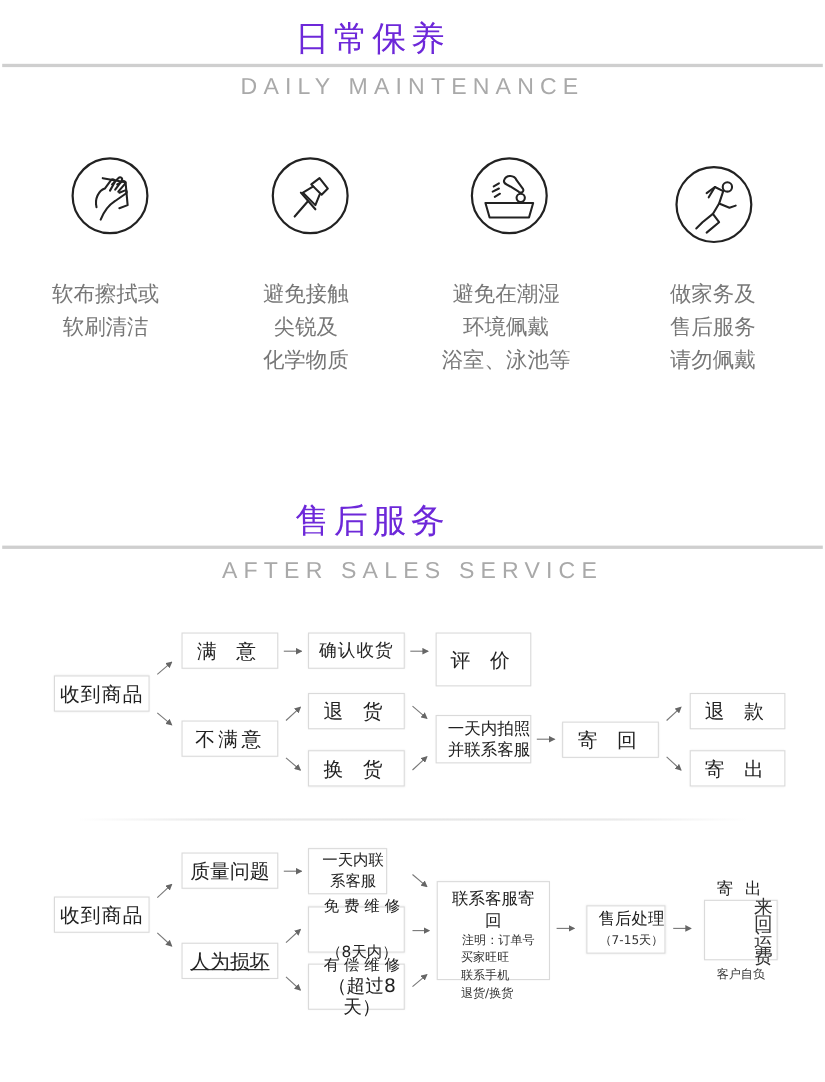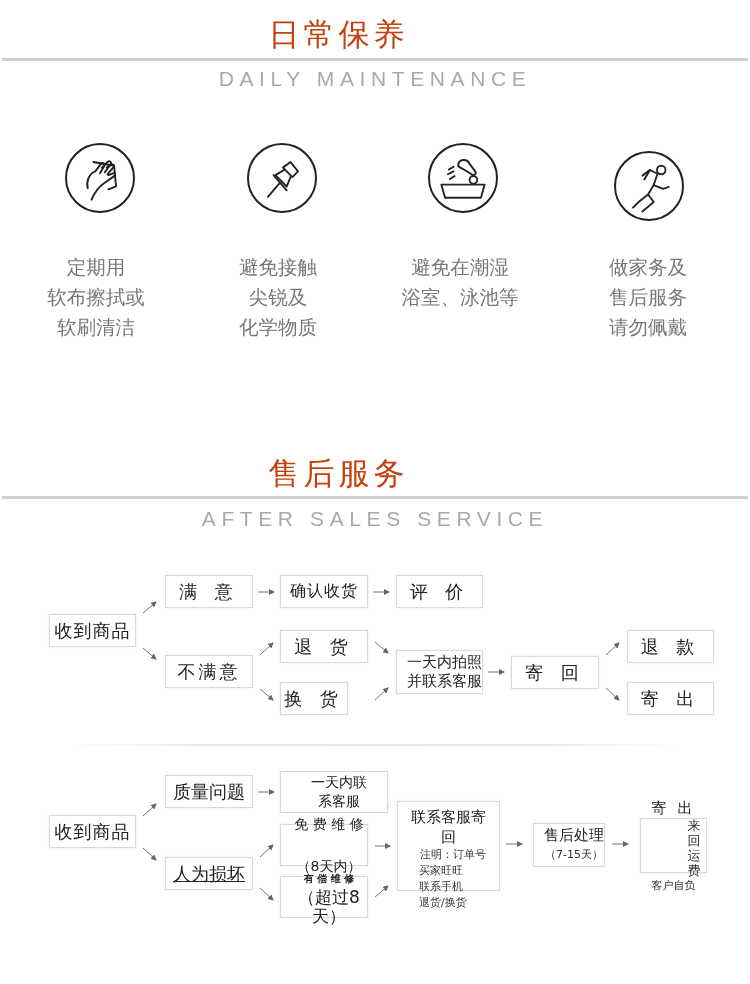--- a/index.html
+++ b/index.html
@@ -1,19 +1,19 @@
 <!DOCTYPE html>
 <html><head>
 <meta charset="utf-8">
 <style>
   html, body { margin:0; padding:0; background:#ffffff; }
   body { width:750px; height:984px; position:relative; overflow:hidden;
          font-family:"DejaVu Sans","Liberation Sans",sans-serif; color:#333; }
   .sec-title { position:absolute; left:0; width:677px; text-align:center;
-               font-size:31px; color:#c2410c; letter-spacing:4px; }
+               font-size:31px; color:#6d28d9; letter-spacing:4px; }
   .rule { position:absolute; left:2px; width:746px; height:3px; background:#cfcfcf; }
   .sec-sub { position:absolute; left:0; width:750px; text-align:center;
              font-family:"Liberation Sans",sans-serif; font-size:21px; color:#a9a9a9;
              letter-spacing:5.6px; }
   .icon-circle { position:absolute; width:70px; height:70px; border:2.5px solid #222;
                  border-radius:50%; box-sizing:border-box; }
   .icon-circle svg { position:absolute; left:0; top:0; width:100%; height:100%; }
   .care-text { position:absolute; width:180px; text-align:center; font-size:19.5px;
                line-height:30px; color:#777; }
   .box { position:absolute; box-sizing:border-box; border:1px solid #dadada;
@@ -62,31 +62,31 @@
   <svg viewBox="0 0 70 70" fill="none" stroke="#222" stroke-width="2" stroke-linejoin="round" stroke-linecap="round">
     <circle cx="48" cy="18" r="4.5"></circle>
     <path d="M28 24 L36 18 L44 22 L40 34 L50 38 L56 36"></path>
     <path d="M36 18 L30 28"></path>
     <path d="M40 34 L34 44 L40 52 L28 62"></path>
     <path d="M34 44 L24 52 L18 58"></path>
   </svg>
 </div>
 
 <div class="care-text" style="left:6px; top:253px;">
-  <div>定期用</div>
   <div>软布擦拭或</div>
   <div>软刷清洁</div>
 </div>
 <div class="care-text" style="left:188px; top:253px;">
   <div>避免接触</div>
   <div>尖锐及</div>
   <div>化学物质</div>
 </div>
 <div class="care-text" style="left:370px; top:253px;">
   <div>避免在潮湿</div>
+  <div>环境佩戴</div>
   <div>浴室、泳池等</div>
 </div>
 <div class="care-text" style="left:558px; top:253px;">
   <div>做家务及</div>
   <div>售后服务</div>
   <div>请勿佩戴</div>
 </div>
 
 <div class="sec-title" style="top:453px;">售后服务</div>
 <div class="rule" style="top:496px;"></div>
@@ -94,30 +94,30 @@
 
 <div class="box lg" style="left:49px; top:614px; width:87px; height:33px;">
   <span>收到商品</span>
 </div>
 <div class="box lg" style="left:165px; top:575px; width:88px; height:33px;">
   <span style="letter-spacing:6px;">满 意</span>
 </div>
 <div class="box lg" style="left:280px; top:575px; width:88px; height:33px;">
   <span style="font-size:16px;">确认收货</span>
 </div>
-<div class="box lg" style="left:396px; top:575px; width:87px; height:33px;text-align:center;">
+<div class="box lg" style="left:396px; top:575px; width:87px; height:49px;text-align:center;">
   <span style="letter-spacing:6px;">评 价</span>
 </div>
 <div class="box lg" style="left:165px; top:655px; width:88px; height:33px;">
   <span style="letter-spacing:3px;">不满意</span>
 </div>
 <div class="box lg" style="left:280px; top:630px; width:88px; height:33px;">
   <span style="letter-spacing:6px;">退 货</span>
 </div>
-<div class="box lg" style="left:280px; top:682px; width:68px; height:33px;">
+<div class="box lg" style="left:280px; top:682px; width:88px; height:33px;">
   <span style="letter-spacing:6px;">换 货</span>
 </div>
 <div class="box md" style="left:396px; top:650px; width:87px; height:44px;">
   <span>一天内拍照</span>
   <span>并联系客服</span>
 </div>
 <div class="box lg" style="left:511px; top:656px; width:88px; height:33px;">
   <span style="letter-spacing:6px;">寄 回</span>
 </div>
 <div class="box lg" style="left:627px; top:630px; width:87px; height:33px;">
@@ -162,43 +162,43 @@
 </svg>
 
 <div class="divider"></div>
 
 <div class="box lg" style="left:49px; top:815px; width:87px; height:33px;">
   <span>收到商品</span>
 </div>
 <div class="box lg" style="left:165px; top:775px; width:88px; height:33px;">
   <span style="letter-spacing:0;">质量问题</span>
 </div>
-<div class="box md" style="left:280px; top:771px; width:108px; height:42px;">
+<div class="box md" style="left:280px; top:771px; width:72px; height:42px;">
   <span style="font-size:14px;">一天内联</span>
   <span style="font-size:14px;">系客服</span>
 </div>
 <div class="box lg" style="left:165px; top:857px; width:88px; height:33px;text-decoration:underline;">
   <span style="letter-spacing:0;">人为损坏</span>
 </div>
 <div class="box md" style="left:280px; top:824px; width:88px; height:42px;gap:23px;">
   <span style="font-size:14px;">免 费 维 修</span>
   <span style="font-size:14px;">（8天内）</span>
 </div>
 <div class="box md" style="left:280px; top:876px; width:88px; height:42px;">
-  <span style="font-size:10px;font-weight:bold;">有 偿 维 修</span>
+  <span style="font-size:14px;">有 偿 维 修</span>
   <span style="font-size:17px;">（超过8天）</span>
 </div>
 <div class="box" style="left:397px; top:801px; width:103px; height:90px; align-items:flex-start; justify-content:flex-start; padding:5px 6px;">
   <span style="font-size:15px; line-height:20px; color:#222;">联系客服寄回</span>
   <span style="font-size:11px; line-height:16px; color:#333;margin-left:16px;">注明：订单号</span>
   <span style="font-size:11px; line-height:16px; color:#333; padding-left:15px;">买家旺旺</span>
   <span style="font-size:11px; line-height:16px; color:#333; padding-left:15px;">联系手机</span>
   <span style="font-size:11px; line-height:16px; color:#333; padding-left:15px;">退货/换货</span>
 </div>
 <div class="box md" style="left:533px; top:823px; width:72px; height:44px;">
   <span style="font-size:15px;">售后处理</span>
   <span style="font-size:11px; color:#333;">（7-15天）</span>
 </div>
 <div class="box" style="left:640px; top:818px; width:67px; height:55px;">
   <span style="font-size:15px; line-height:19px; letter-spacing:3px; color:#222;">寄 出</span>
-  <span style="font-size:13px; line-height:15px; color:#333;margin-left:41px;">来回运费</span>
+  <span style="font-size:17px; line-height:15px; color:#333;margin-left:41px;">来回运费</span>
   <span style="font-size:11px; line-height:15px; color:#333;">客户自负</span>
 </div>
 
 </body></html>

